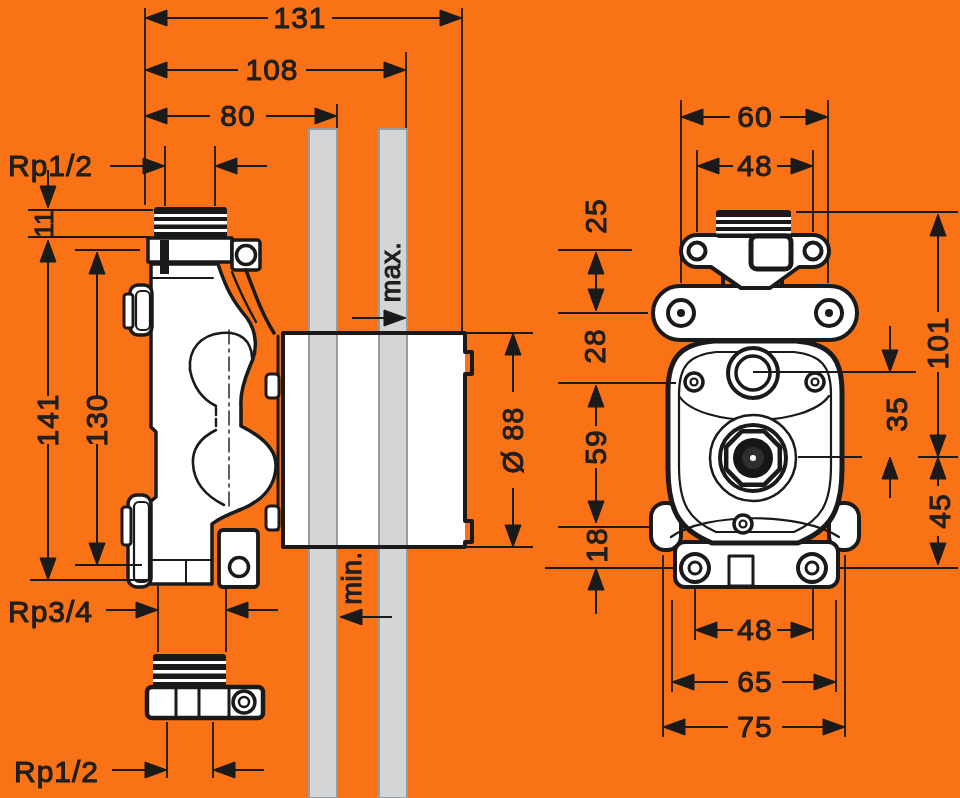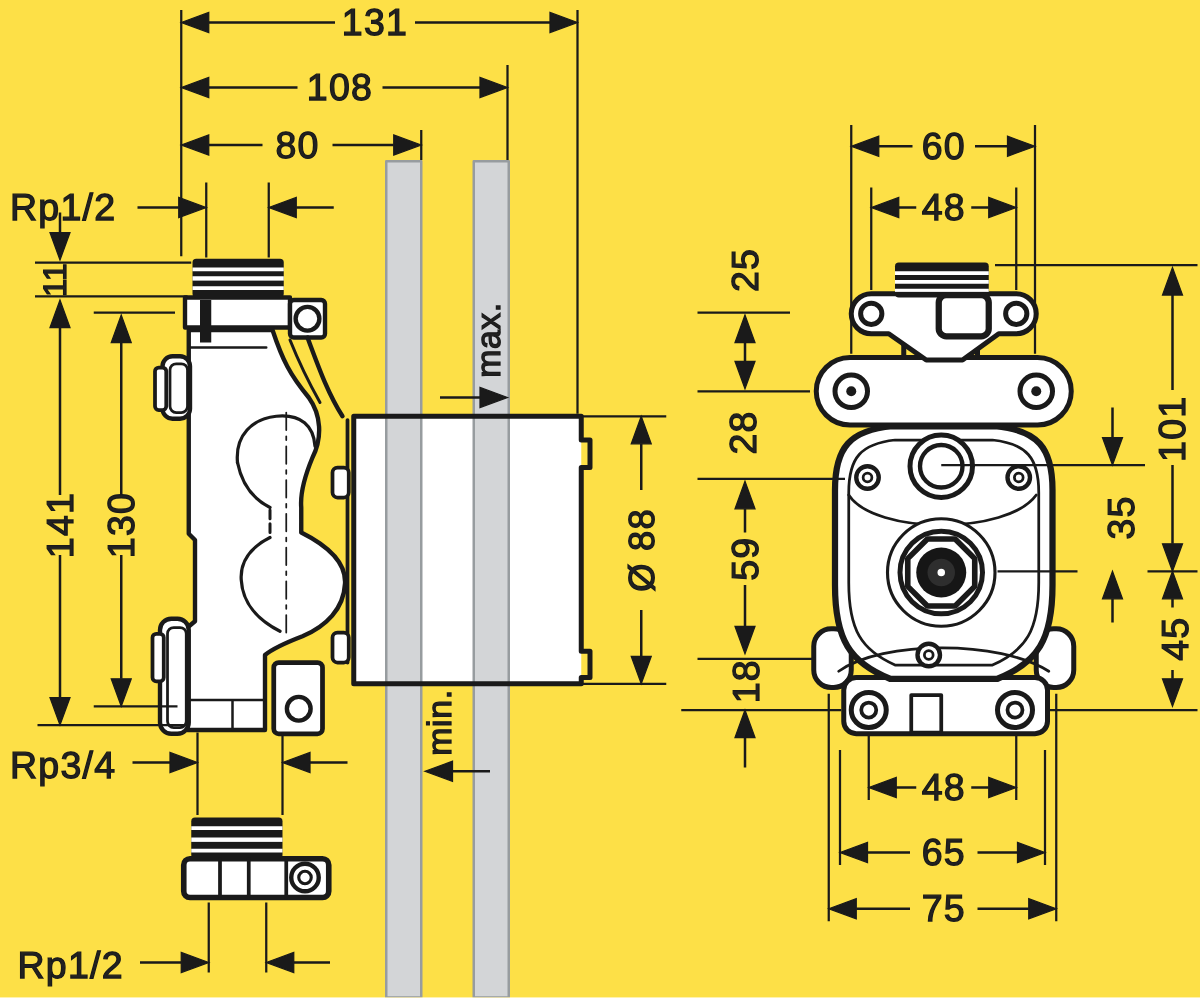--- a/index.html
+++ b/index.html
@@ -1,16 +1,16 @@
 <!DOCTYPE html>
 <html><head>
 <meta charset="utf-8">
 <style>
   html,body{margin:0;padding:0;background:#ffffff;}
-  .stage{position:relative;width:960px;height:798px;background:#fde047;overflow:hidden;
+  .stage{position:relative;width:960px;height:798px;background:#f97316;overflow:hidden;
          font-family:"Liberation Sans", sans-serif;}
   svg{display:block}
   text{fill:#222;font-family:"Liberation Sans", sans-serif;}
   .dim{font-size:30px;letter-spacing:1px;}
   .dim-sm{font-size:26px;letter-spacing:0px;}
   .lbl{font-size:27px;letter-spacing:0.5px;}
   .dia{font-size:29px;letter-spacing:1px;}
 </style>
 </head>
 <body>

